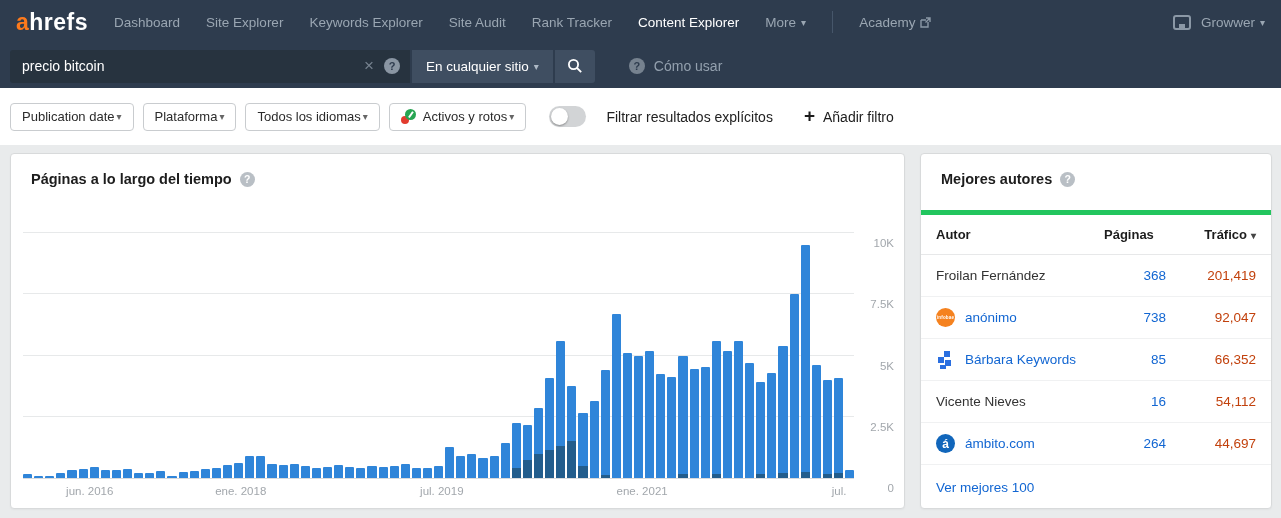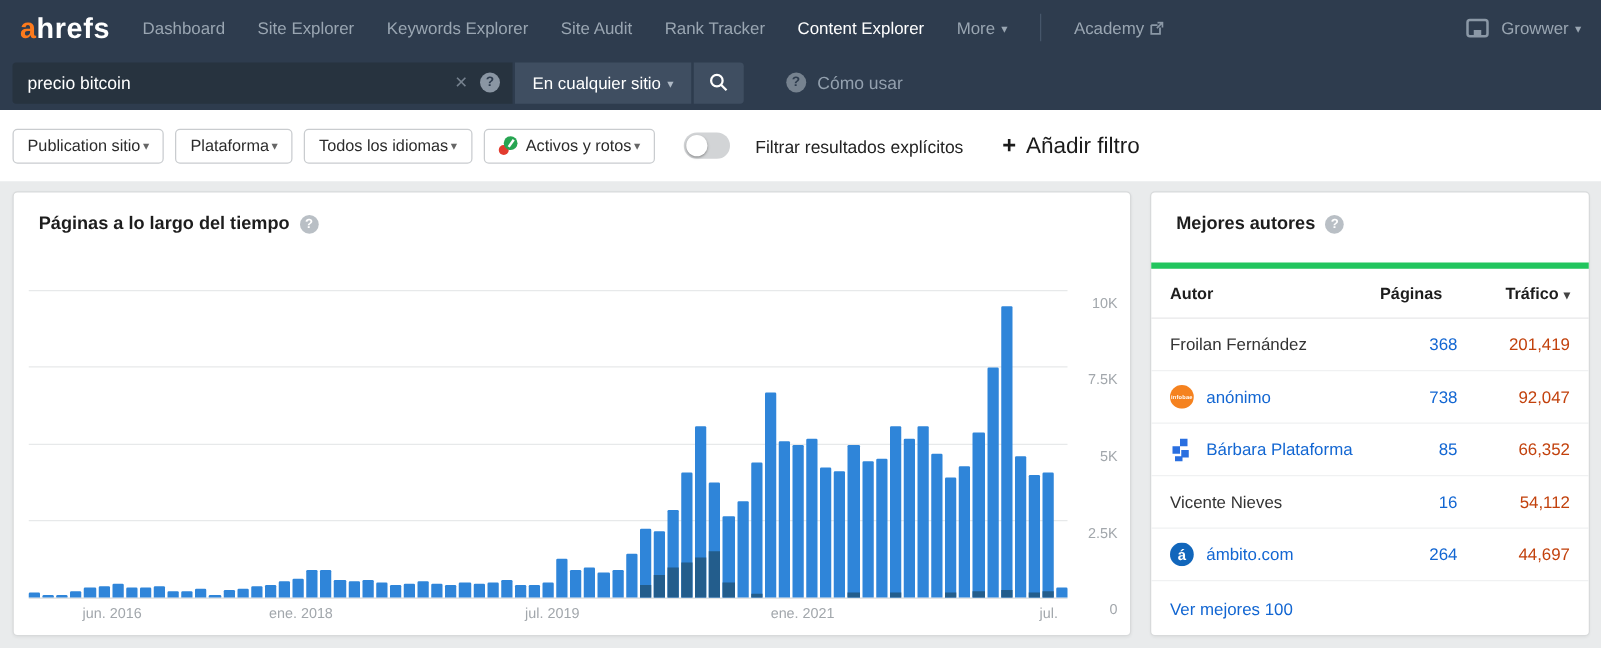--- a/index.html
+++ b/index.html
@@ -42,21 +42,21 @@
     gap:7px; padding:0 11px; font-size:13px; color:#2b2b2b; cursor:pointer; white-space:nowrap; }
   .fbtn .caret::after { color:#666; margin-left:2px; }
   .linkrot-icon { width:15px; height:15px; position:relative; display:inline-block; }
   .linkrot-icon .g { position:absolute; right:0; top:0; width:11px; height:11px; border-radius:50%; background:#27a552; }
   .linkrot-icon .g::after { content:""; position:absolute; left:5px; top:2px; width:1.5px; height:7px; background:#fff; transform:rotate(35deg); }
   .linkrot-icon .r { position:absolute; left:0; bottom:0; width:8px; height:8px; border-radius:50%; background:#e23b2e; }
   .toggle { width:37px; height:21px; border-radius:11px; background:#d2d4d6; position:relative; margin-left:14px; cursor:pointer; flex:none; }
   .toggle .knob { position:absolute; top:2px; left:2px; width:17px; height:17px; border-radius:50%; background:#fff;
     box-shadow:0 1px 2px rgba(0,0,0,.35); }
   .toggle-label { font-size:14px; color:#222; margin-left:11px; }
-  .add-filter { display:flex; align-items:center; gap:8px; margin-left:22px; font-size:18px; color:#1b1b1b; cursor:pointer;text-align:center; }
+  .add-filter { display:flex; align-items:center; gap:8px; margin-left:22px; font-size:14px; color:#1b1b1b; cursor:pointer;text-align:center; }
   .plus-icon::before { content:"+"; font-size:19px; font-weight:bold; line-height:14px; }
 
   
   .content { display:flex; gap:15px; padding:8px 9px 0 10px; }
   .card { background:#fff; border:1px solid #d8dadb; border-radius:4px; height:356px; box-shadow:0 1px 2px rgba(0,0,0,.04); }
   .chart-card { width:895px; }
   .authors-card { width:352px; }
   .card-title-row { display:flex; align-items:center; gap:8px; padding:17px 20px 8px 20px; }
   .card-title { font-size:14.5px; font-weight:bold; color:#1d1d1d; }
   .help-gray { width:15px; height:15px; border-radius:50%; background:#b9bfc5; color:#fff; font-size:10.5px; font-weight:bold;
@@ -135,21 +135,21 @@
       </svg>
   </div>
   <div class="howto">
     <span class="help-circle">?</span>
     <span>Cómo usar</span>
   </div>
 </div>
 
 <div class="filterband">
   <div class="fbtn">
-      <span class="caret">Publication sitio</span>
+      <span class="caret">Publication date</span>
     </div>
   <div class="fbtn">
       <span class="caret">Plataforma</span>
     </div>
   <div class="fbtn">
       <span class="caret">Todos los idiomas</span>
     </div>
   <div class="fbtn">
     <span class="linkrot-icon">
         <span class="r"></span>
@@ -327,21 +327,21 @@
       <span class="atname">
           <span class="fav fav-infobae">infobae</span>
           <span class="as-link">anónimo</span>
         </span>
       <span class="atpages">738</span>
       <span class="attraffic">92,047</span>
     </div>
     <div class="atrow">
       <span class="atname">
           <span class="fav fav-squares"></span>
-          <span class="as-link">Bárbara Plataforma</span>
+          <span class="as-link">Bárbara Keywords</span>
         </span>
       <span class="atpages">85</span>
       <span class="attraffic">66,352</span>
     </div>
     <div class="atrow">
       <span class="atname">
           <span>Vicente Nieves</span>
         </span>
       <span class="atpages">16</span>
       <span class="attraffic">54,112</span>

